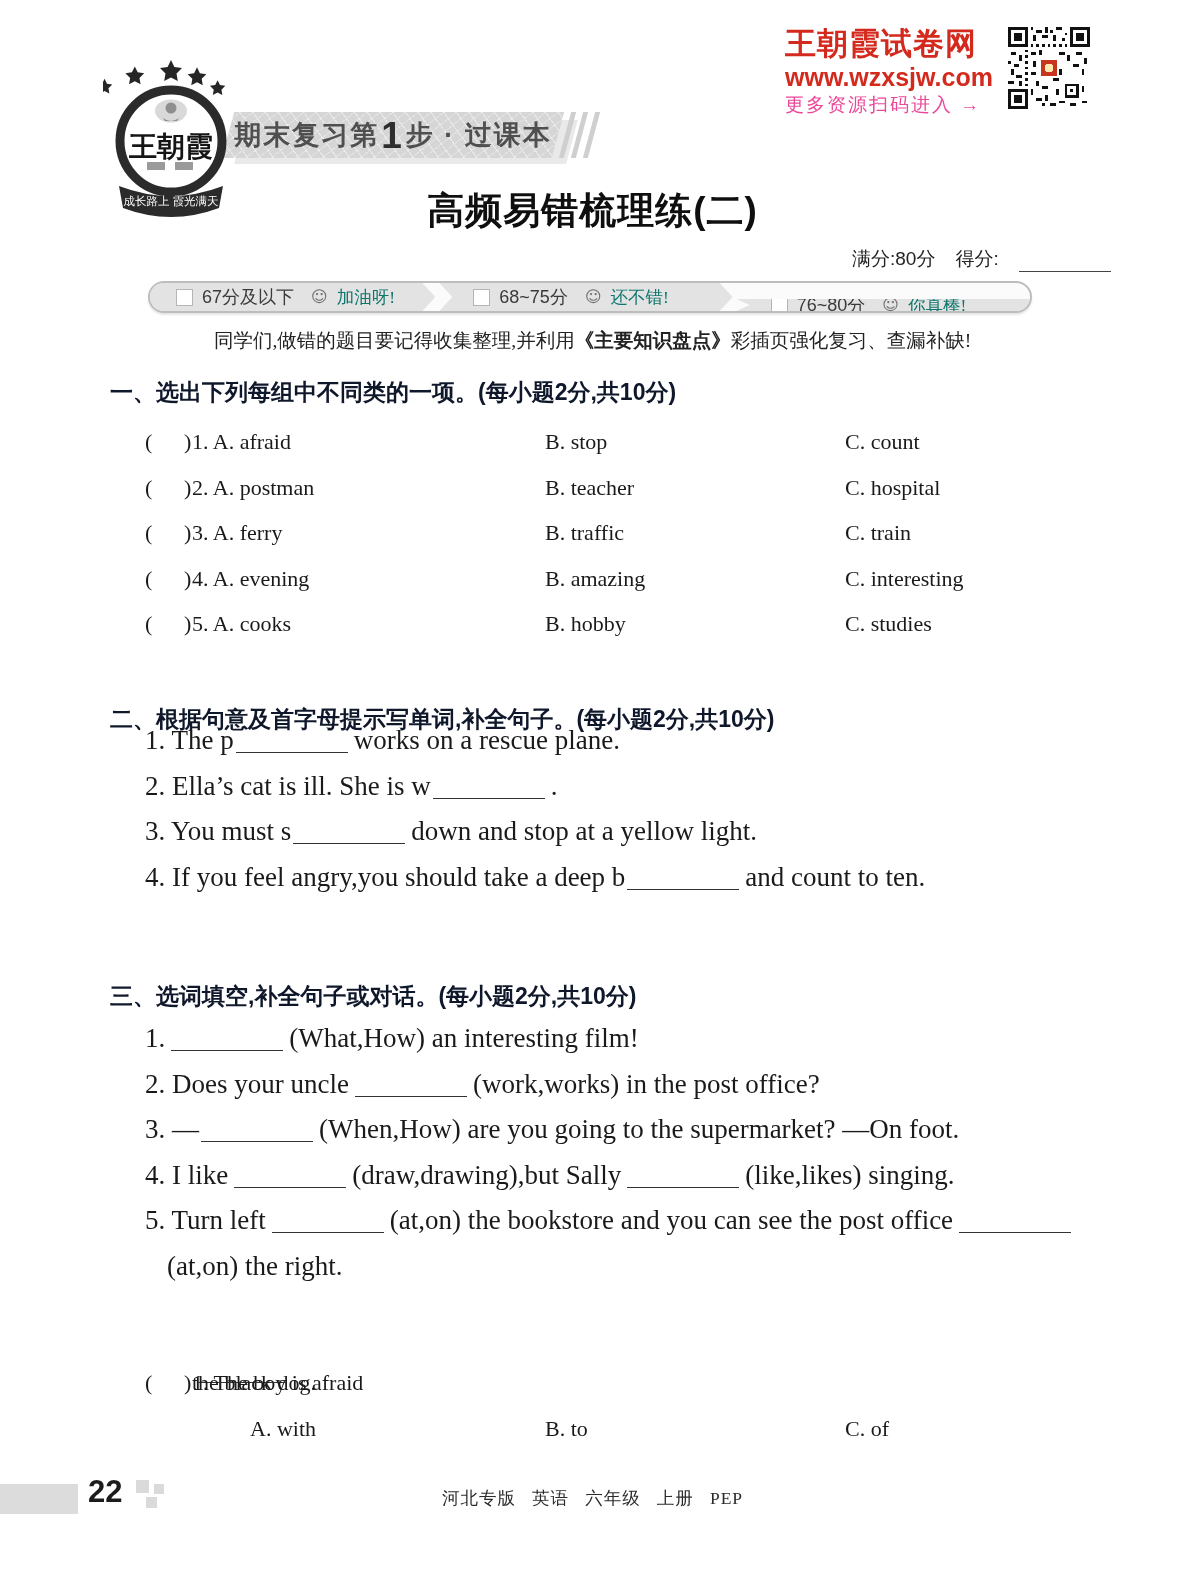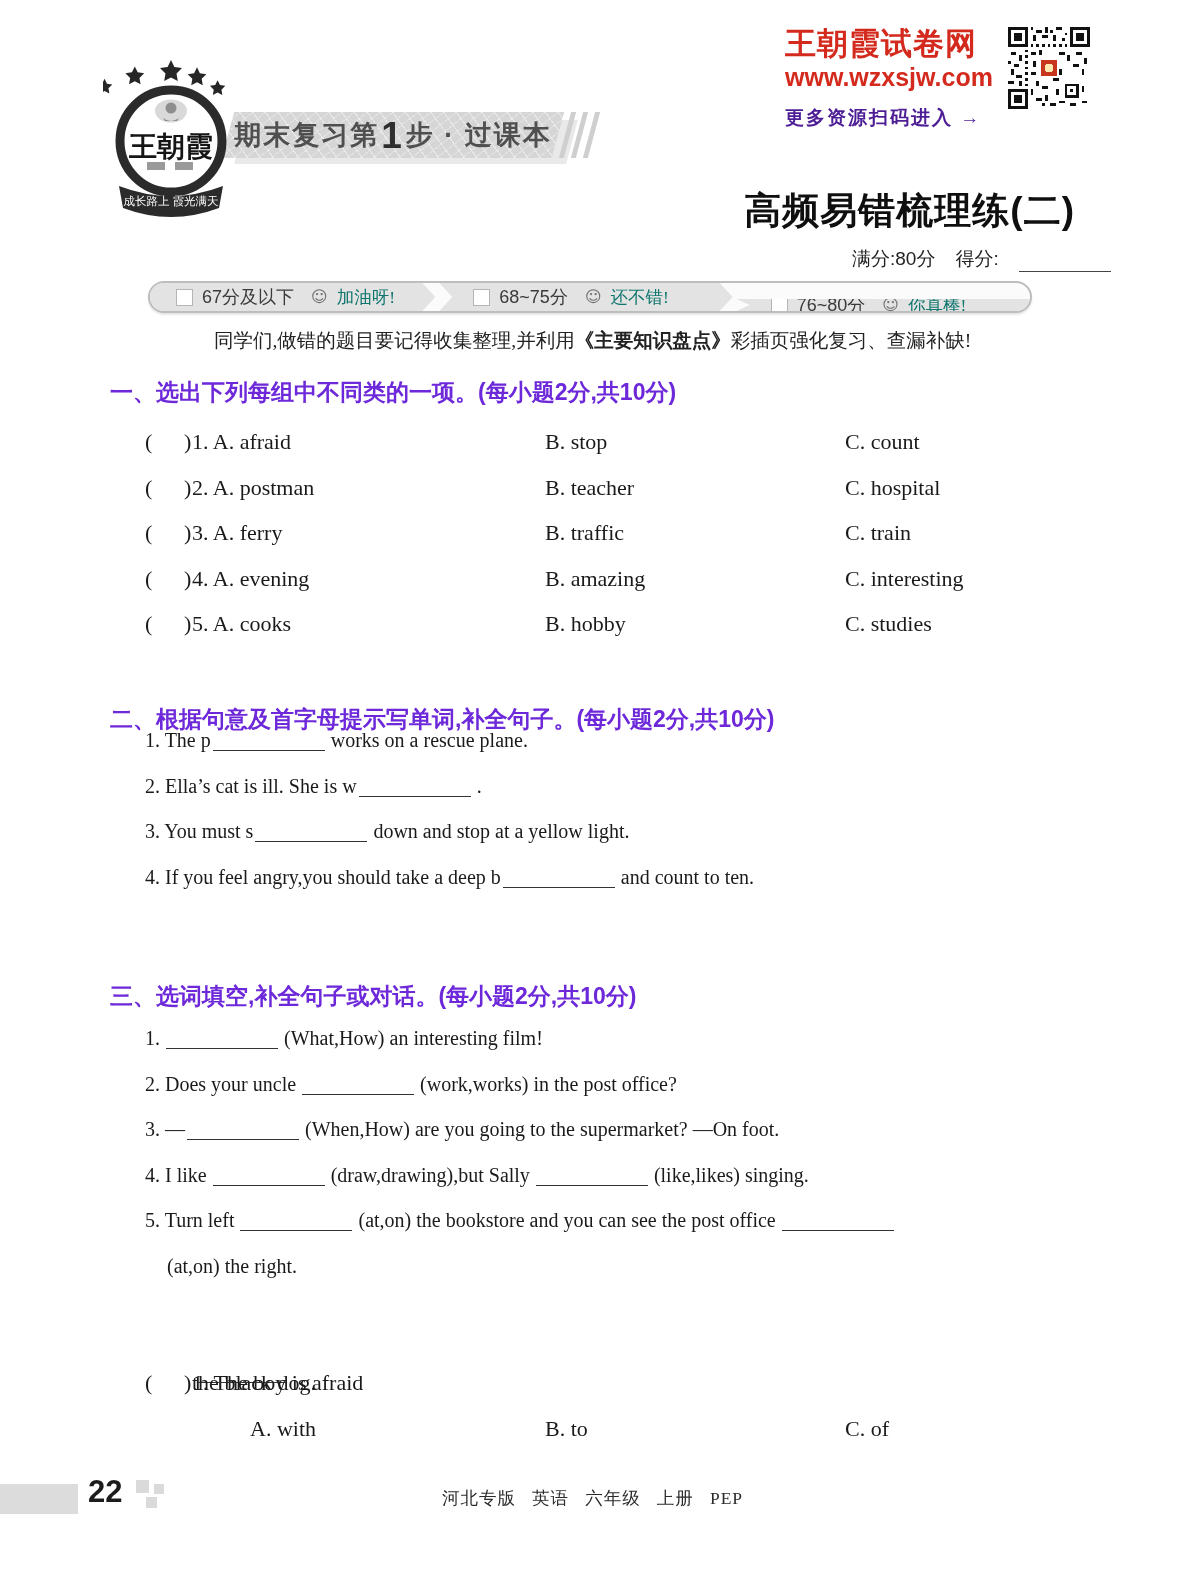--- a/index.html
+++ b/index.html
@@ -18,25 +18,25 @@
     color:#4f4f4f;font-size:27px;letter-spacing:2px;white-space:nowrap;}
   .banner-inner .big1{font-size:37px;color:#2e2e2e;font-weight:800;margin:0 2px;line-height:1;}
   .stripe{position:absolute;top:112px;width:5px;height:46px;background:#cfcfcf;transform:skewX(-15deg);}
 
   .logo{position:absolute;left:103px;top:56px;width:136px;height:170px;z-index:5;}
 
   .site-block{position:absolute;left:785px;top:26px;width:230px;text-align:left;
     font-family:"Liberation Sans",sans-serif;}
   .site-name{color:#d42a1d;font-size:31px;font-weight:800;letter-spacing:1px;line-height:1.15;white-space:nowrap;}
   .site-url{color:#d42a1d;font-size:25px;font-weight:700;line-height:1.2;}
-  .site-cta{color:#4c1d95;font-size:19px;font-weight:700;letter-spacing:2px;margin-top:13px;white-space:nowrap;}
+  .site-cta{color:#ec4899;font-size:19px;font-weight:400;letter-spacing:2px;margin-top:0;white-space:nowrap;}
   .qr{position:absolute;left:1008px;top:27px;width:82px;height:82px;}
 
   
-  .page-title{position:absolute;left:110px;top:186px;width:965px;text-align:right;
+  .page-title{position:absolute;left:110px;top:186px;width:965px;text-align:center;
     font-family:"Liberation Sans",sans-serif;font-weight:800;font-size:37px;color:#0f0f0f;letter-spacing:1px;}
   .score-line{position:absolute;left:852px;top:246px;display:flex;gap:20px;align-items:flex-end;
     font-family:"Liberation Sans",sans-serif;font-size:19px;color:#222;white-space:nowrap;}
   .score-line .u{display:inline-block;width:92px;border-bottom:1.5px solid #444;height:20px;}
 
   
   .band{position:absolute;left:148px;top:281px;width:884px;height:32px;background:#fbfbfb;
     border:2px solid #bdbdbd;border-radius:18px;box-shadow:0 2px 2px rgba(0,0,0,.10);
     display:flex;gap:4px;overflow:hidden;box-sizing:border-box;}
   .seg{flex:1;display:flex;align-items:center;gap:9px;padding-left:26px;background:#e3e3e3;
@@ -47,30 +47,30 @@
   .cb{width:15px;height:15px;background:#fff;border:1.5px solid #b5b5b5;display:inline-block;}
   .rng{font-family:"Liberation Sans",sans-serif;font-size:18px;color:#3a3a3a;white-space:nowrap;}
   .face{font-family:"DejaVu Sans",sans-serif;font-size:16px;color:#6f6f6f;line-height:1;margin-left:8px;}
   .msg{font-size:17.5px;color:#0f766e;white-space:nowrap;}
 
   .notice{position:absolute;left:110px;top:327px;width:965px;text-align:center;font-size:19.5px;color:#222;}
   .notice b{font-family:"Liberation Sans",sans-serif;}
 
   
   .sec-head{position:absolute;left:110px;width:965px;font-family:"Liberation Sans",sans-serif;
-    font-weight:800;font-size:23px;color:#6d28d9;white-space:nowrap;}
+    font-weight:800;font-size:23px;color:#0f172a;white-space:nowrap;}
   .rows{position:absolute;left:110px;width:965px;}
   .row{position:relative;height:45.5px;font-size:22px;}
   .row span{position:absolute;top:0;line-height:45.5px;white-space:nowrap;}
   .p-open{left:35px;} .p-close{left:74px;}
   .colA{left:82px;} .colB{left:435px;} .colC{left:735px;}
   .optA{left:140px;} 
 
   .items{position:absolute;left:110px;width:1010px;}
-  .item{height:45.5px;line-height:45.5px;padding-left:35px;font-size:20px;white-space:nowrap;}
+  .item{height:45.5px;line-height:45.5px;padding-left:35px;font-size:27px;white-space:nowrap;}
   .item.indent{padding-left:57px;}
   .blank{display:inline-block;width:112px;height:22px;border-bottom:1.5px solid #333;
     vertical-align:-4px;margin:0 6px;}
   .blank.tight{margin-left:2px;}
   .blank.short{width:88px;}
 
   
   .foot-bar{position:absolute;left:0;top:1484px;width:78px;height:30px;background:#dcdcdc;}
   .foot-page{position:absolute;left:88px;top:1474px;font-family:"Liberation Sans",sans-serif;
     font-weight:800;font-size:31px;color:#1c1c1c;}

